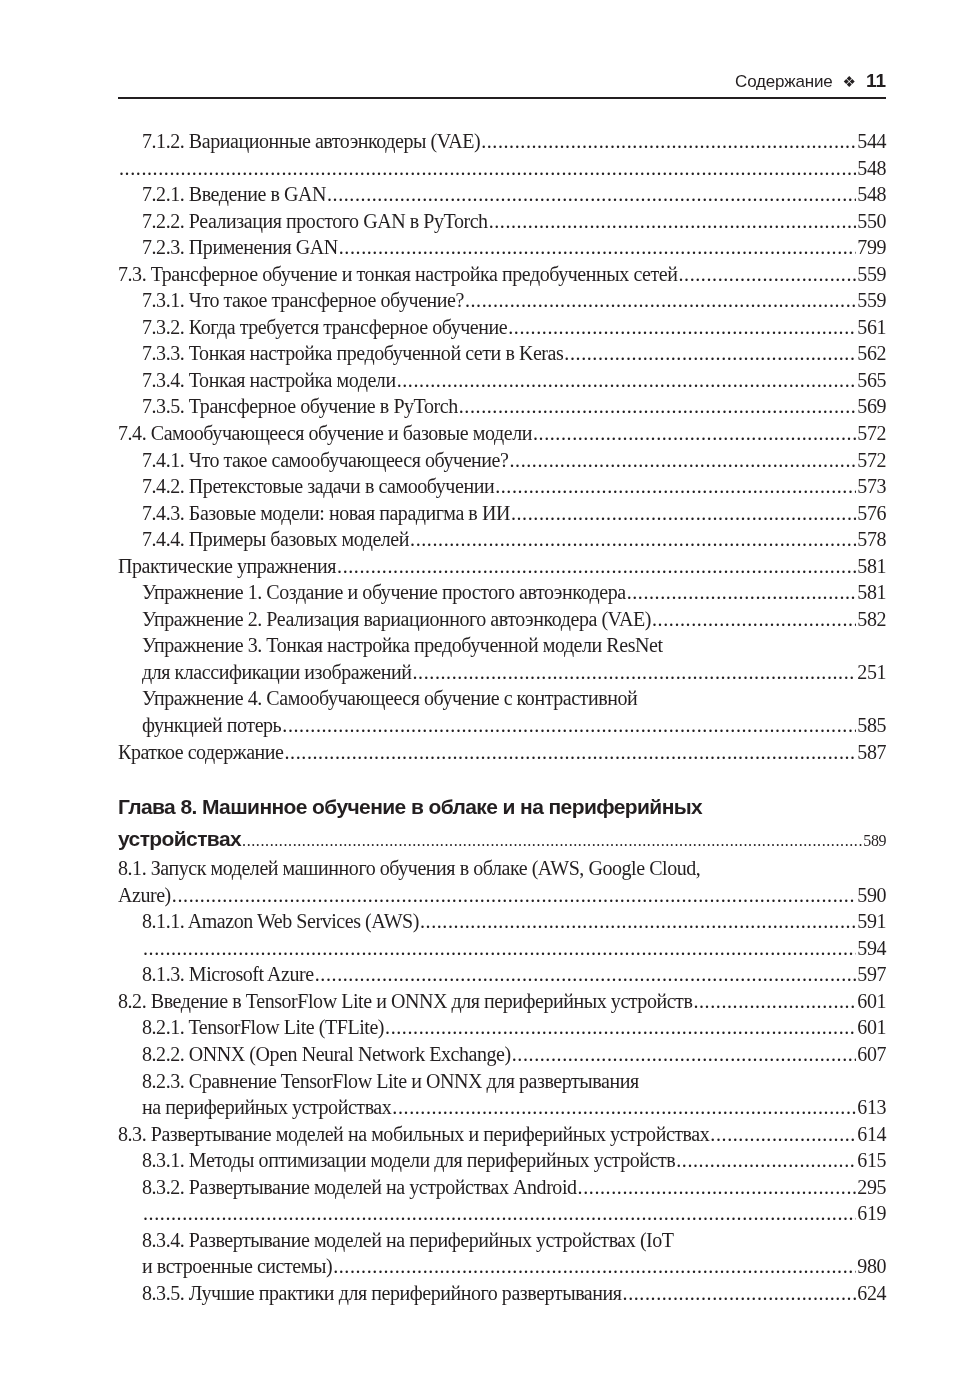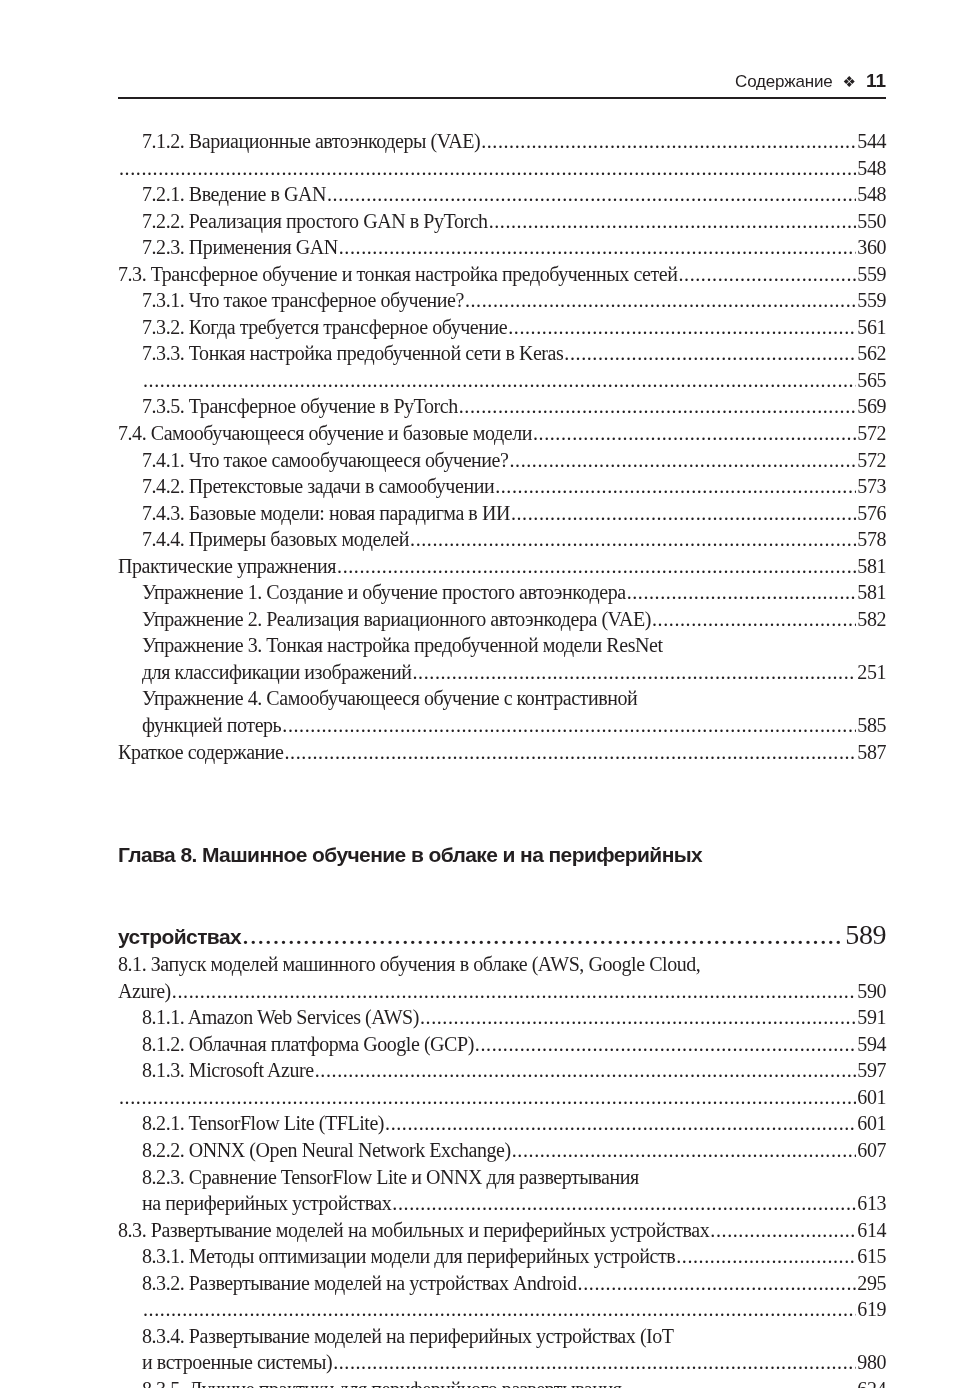--- a/index.html
+++ b/index.html
@@ -13,22 +13,22 @@
   .toc { position: absolute; left: 118px; top: 128px; width: 768px; }
   .line { position: relative; height: 26.55px; line-height: 26.55px; font-family: "Liberation Serif", serif; font-size: 20px; letter-spacing: -0.45px; white-space: nowrap; }
   .line.l1 { padding-left: 0; }
   .line.l2 { padding-left: 24px; }
   .entry { display: flex; align-items: baseline; width: 100%; }
   .entry .txt { flex: 0 0 auto; }
   .entry .dots { flex: 1 1 auto; overflow: hidden; margin: 0 1px; color: #231f20; letter-spacing: 0.6px; }
   .entry .dots::before { content: "........................................................................................................................................................................................................................................................."; }
   .entry .pg { flex: 0 0 auto; }
   .gap { height: 26px; }
-  .chapter { font-family: "Liberation Sans", sans-serif; font-weight: bold; font-size: 21px; letter-spacing: -0.6px; height: 32px; line-height: 32px; margin-top: 48px; }
-  .chapter .pg, .chapter .dots { font-family: "Liberation Serif", serif; font-weight: normal; font-size: 28px; letter-spacing: -0.45px; }
+  .chapter { font-family: "Liberation Sans", sans-serif; font-weight: bold; font-size: 21px; letter-spacing: -0.6px; height: 32px; line-height: 32px; }
+  .chapter .pg, .chapter .dots { font-family: "Liberation Serif", serif; font-weight: normal; font-size: 16px; letter-spacing: -0.45px; }
   .chapter .dots { letter-spacing: 0.6px; }
 </style>
 </head>
 <body>
 
 <div class="header">
   <div class="header-text">
     <span class="title">Содержание</span><span class="orn">❖</span><span class="num">11</span>
   </div>
 </div>
@@ -60,21 +60,21 @@
       <div class="entry">
         <span class="txt">7.2.2. Реализация простого GAN в PyTorch</span>
         <span class="dots"></span>
         <span class="pg">550</span>
       </div>
     </div>
   <div class="line l2">
       <div class="entry">
         <span class="txt">7.2.3. Применения GAN</span>
         <span class="dots"></span>
-        <span class="pg">360</span>
+        <span class="pg">799</span>
       </div>
     </div>
   <div class="line l1">
       <div class="entry">
         <span class="txt">7.3. Трансферное обучение и тонкая настройка предобученных сетей</span>
         <span class="dots"></span>
         <span class="pg">559</span>
       </div>
     </div>
   <div class="line l2">
@@ -93,20 +93,21 @@
     </div>
   <div class="line l2">
       <div class="entry">
         <span class="txt">7.3.3. Тонкая настройка предобученной сети в Keras</span>
         <span class="dots"></span>
         <span class="pg">562</span>
       </div>
     </div>
   <div class="line l2">
       <div class="entry">
+        <span class="txt">7.3.4. Тонкая настройка модели</span>
         <span class="dots"></span>
         <span class="pg">565</span>
       </div>
     </div>
   <div class="line l2">
       <div class="entry">
         <span class="txt">7.3.5. Трансферное обучение в PyTorch</span>
         <span class="dots"></span>
         <span class="pg">569</span>
       </div>
@@ -212,34 +213,34 @@
     </div>
   <div class="line l2">
       <div class="entry">
         <span class="txt">8.1.1. Amazon Web Services (AWS)</span>
         <span class="dots"></span>
         <span class="pg">591</span>
       </div>
     </div>
   <div class="line l2">
       <div class="entry">
-        <span class="txt">8.1.2. Облачная платформа Google (GCP)</span>
         <span class="dots"></span>
         <span class="pg">594</span>
       </div>
     </div>
   <div class="line l2">
       <div class="entry">
         <span class="txt">8.1.3. Microsoft Azure</span>
         <span class="dots"></span>
         <span class="pg">597</span>
       </div>
     </div>
   <div class="line l1">
       <div class="entry">
+        <span class="txt">8.2. Введение в TensorFlow Lite и ONNX для периферийных устройств</span>
         <span class="dots"></span>
         <span class="pg">601</span>
       </div>
     </div>
   <div class="line l2">
       <div class="entry">
         <span class="txt">8.2.1. TensorFlow Lite (TFLite)</span>
         <span class="dots"></span>
         <span class="pg">601</span>
       </div>

